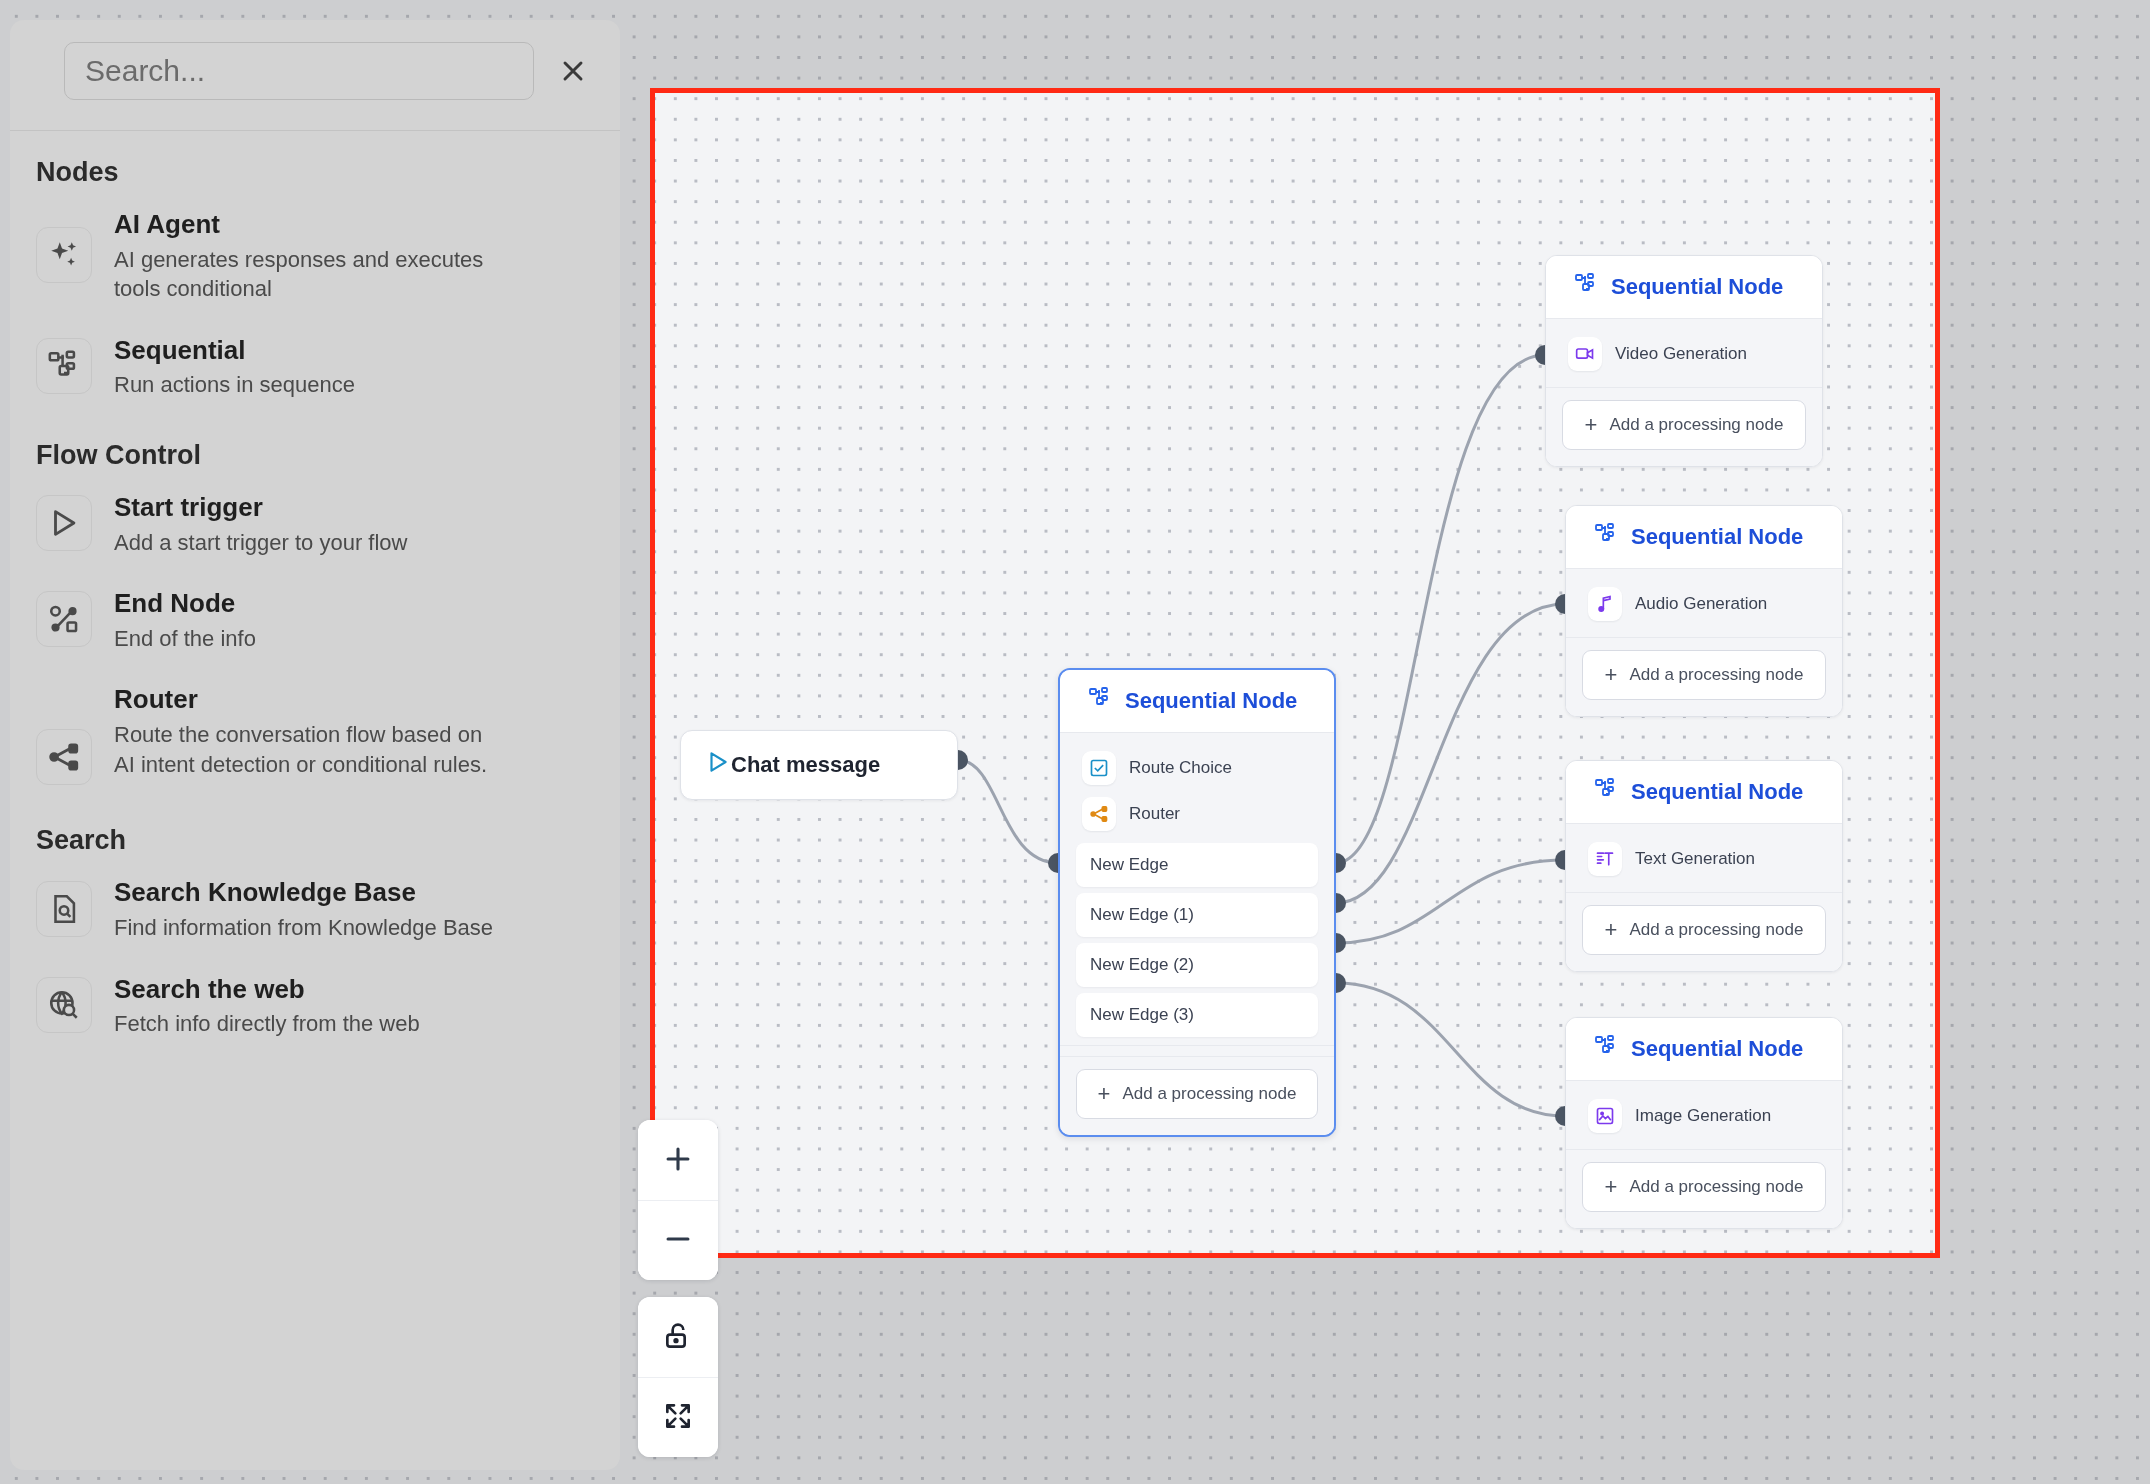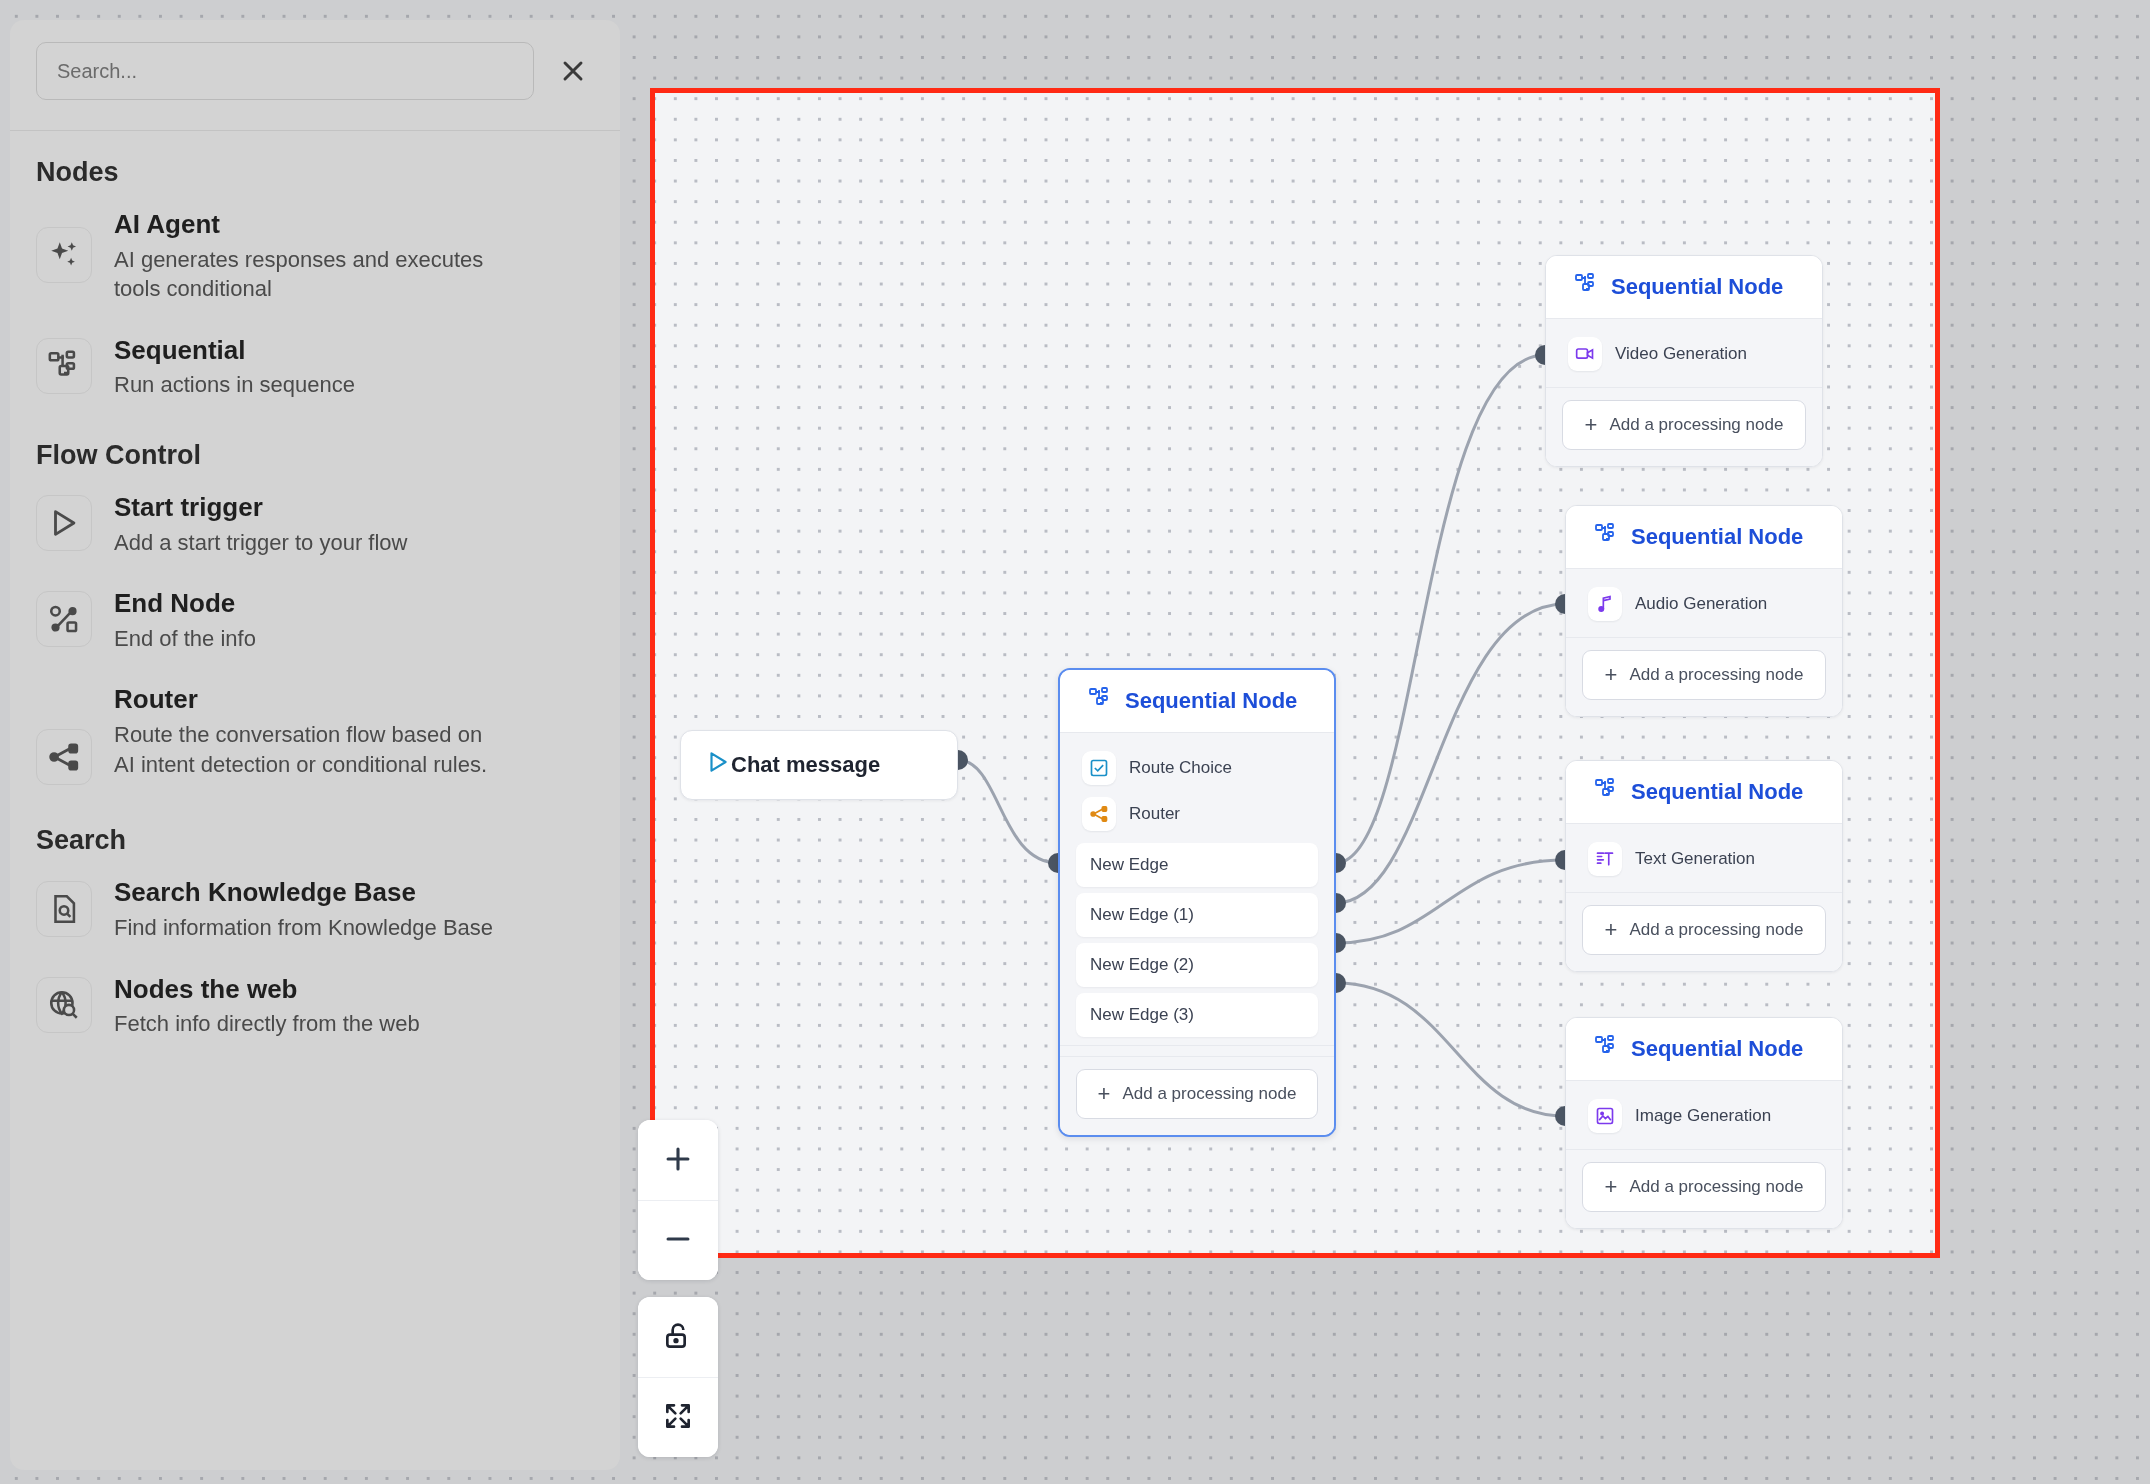--- a/index.html
+++ b/index.html
@@ -133,24 +133,25 @@
   }
   #sb-search-area {
     display: flex; align-items: center; gap: 18px;
     padding: 22px 26px 30px 26px;
     border-bottom: 1px solid #c3c3c3;
   }
   #search-input {
     flex: 1; height: 58px;
     border: 1px solid #b9b9b9; border-radius: 10px;
     background: transparent;
-    font-size: 20px; color: #4b4b4b;
+    font-size: 30px; color: #4b4b4b;
     padding: 0 20px;
     font-family: "Liberation Sans", sans-serif;
     outline: none;
+    margin-left: 28px;
   }
   #search-input::placeholder { color: #6b6b6b; }
   #close-btn {
     width: 42px; height: 42px; border: none; background: transparent;
     cursor: pointer; display: flex; align-items: center; justify-content: center;
   }
   .sb-section-title {
     font-size: 27px; font-weight: bold; color: #2b2b2b;
     padding: 26px 26px 4px 26px;
   }
@@ -528,17 +529,17 @@
   <div class="sb-item">
     <span class="sb-icon">
       <svg width="34" height="34" viewBox="0 0 24 24" fill="none" stroke="#4a4a4a" stroke-width="1.8">
           <circle cx="10.5" cy="10.5" r="7.5"></circle>
           <path d="M3.2 9 h14.6 M10.5 3 a12 12 0 0 0 0 15 a12 12 0 0 0 0 -15"></path>
           <circle cx="15.5" cy="15.5" r="3.6" fill="#d3d3d3"></circle>
           <path d="M18.2 18.2 L21 21"></path>
         </svg>
     </span>
     <span class="sb-text">
-      <span class="sb-title" style="display:block;">Nodes the web</span>
+      <span class="sb-title" style="display:block;">Search the web</span>
       <span class="sb-desc" style="display:block;">Fetch info directly from the web</span>
     </span>
   </div>
 </div>
 
 </body></html>

